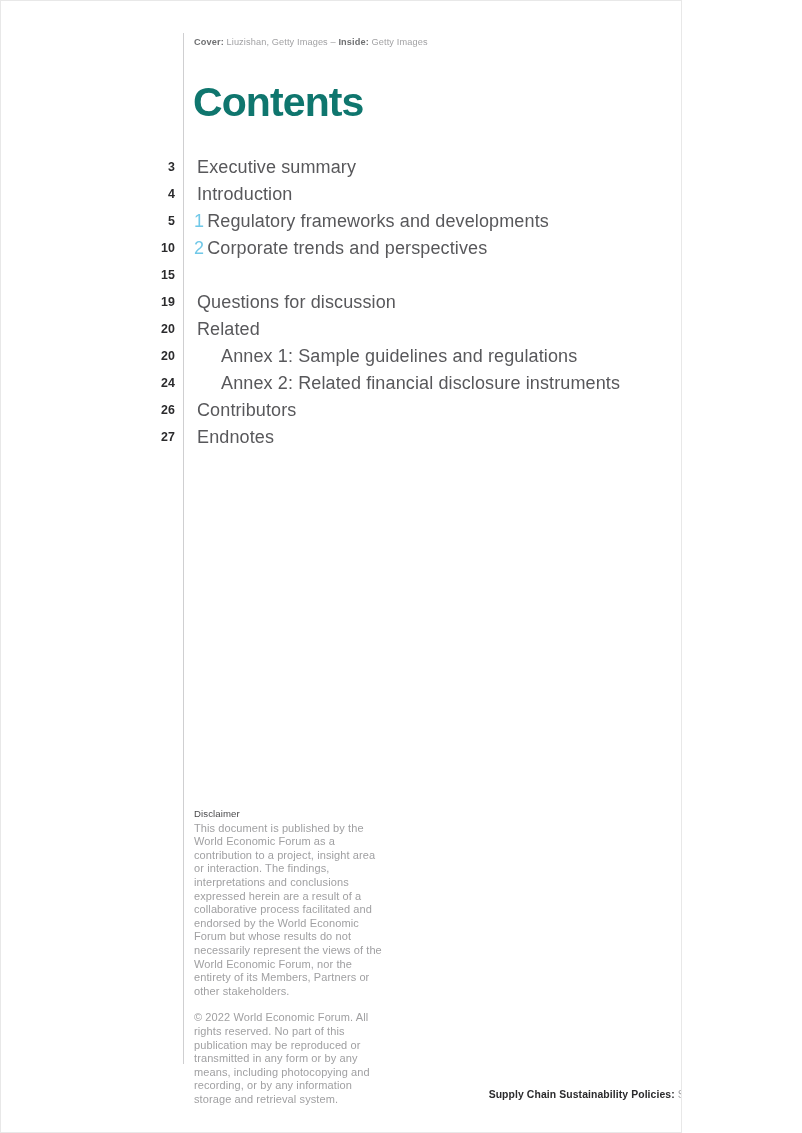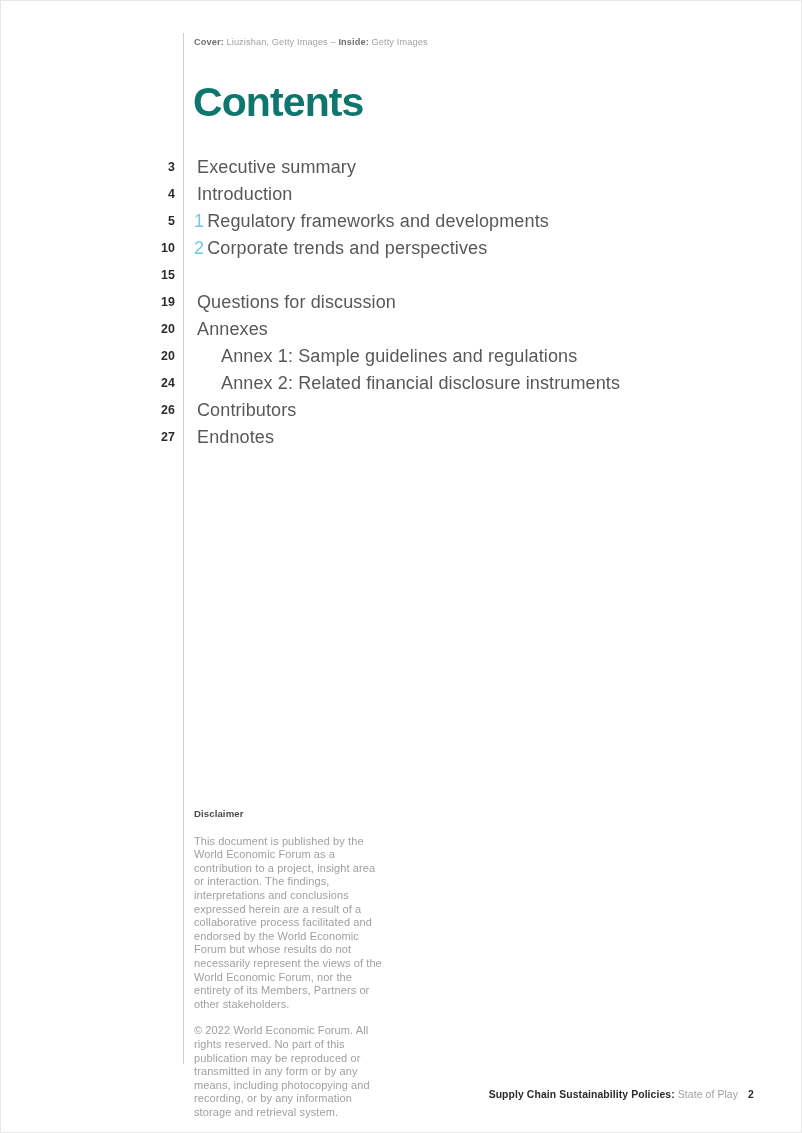--- a/index.html
+++ b/index.html
@@ -7,21 +7,21 @@
     padding: 0;
     background: #ffffff;
   }
   body {
     font-family: "Liberation Sans", sans-serif;
     -webkit-font-smoothing: antialiased;
   }
 
   .page {
     position: relative;
-    width: 802px;
+    width: 682px;
     height: 1133px;
     background: #ffffff;
     box-sizing: border-box;
     border: 1px solid #e8e8e8;
     overflow: hidden;
   }
 
   
   .vrule {
     position: absolute;
@@ -104,24 +104,24 @@
   
   .disclaimer {
     position: absolute;
     left: 193px;
     top: 806px;
     width: 190px;
   }
   .disclaimer-head {
     font-size: 9.6px;
     line-height: 13.6px;
-    font-weight: 700;
+    font-weight: 400;
     color: #4a4a4c;
     letter-spacing: 0.1px;
-    margin-bottom: 14px;
+    margin-bottom: 1px;
   }
   .disclaimer-body {
     font-size: 11px;
     line-height: 13.6px;
     color: #a0a0a2;
     letter-spacing: 0.1px;
   }
   .disclaimer-body.copyright {
     margin-top: 13px;
   }
@@ -198,21 +198,21 @@
       <div class="toc-page">15</div>
     </div>
 
     <div class="toc-row">
       <div class="toc-page">19</div>
       <div class="toc-label"><span class="toc-num"></span><span>Questions for discussion</span></div>
     </div>
 
     <div class="toc-row">
       <div class="toc-page">20</div>
-      <div class="toc-label"><span class="toc-num"></span><span>Annexes</span></div>
+      <div class="toc-label"><span class="toc-num"></span><span>Related</span></div>
     </div>
 
     <div class="toc-row sub">
       <div class="toc-page">20</div>
       <div class="toc-label"><span class="toc-num"></span><span>Annex 1: Sample guidelines and regulations</span></div>
     </div>
 
     <div class="toc-row sub">
       <div class="toc-page">24</div>
       <div class="toc-label"><span class="toc-num"></span><span>Annex 2: Related financial disclosure instruments</span></div>

